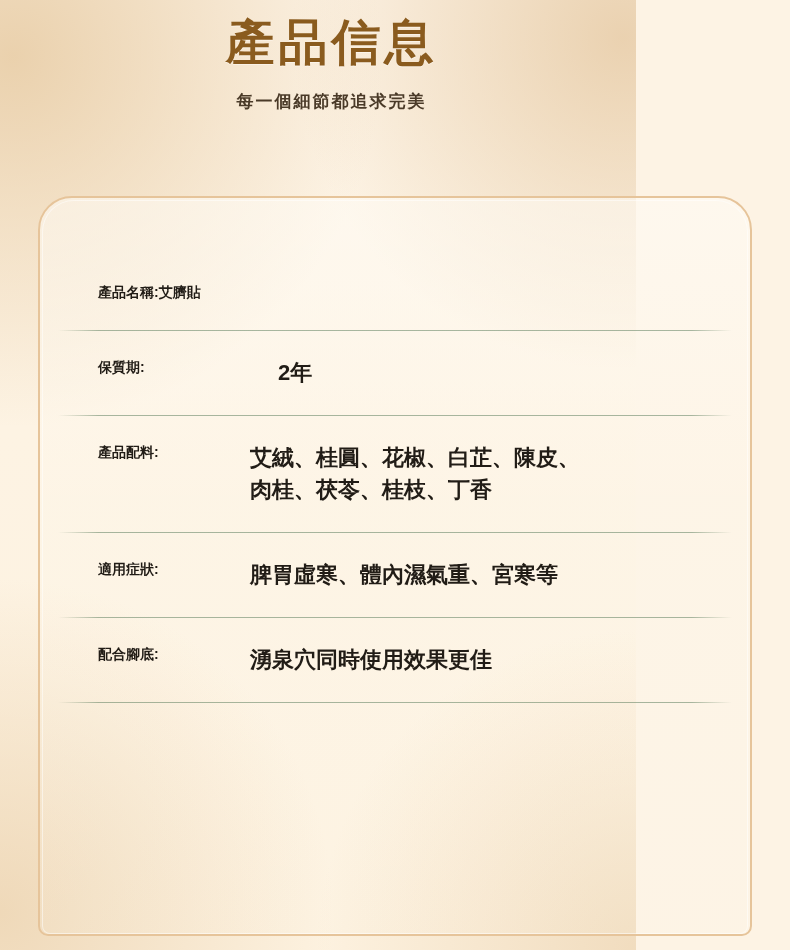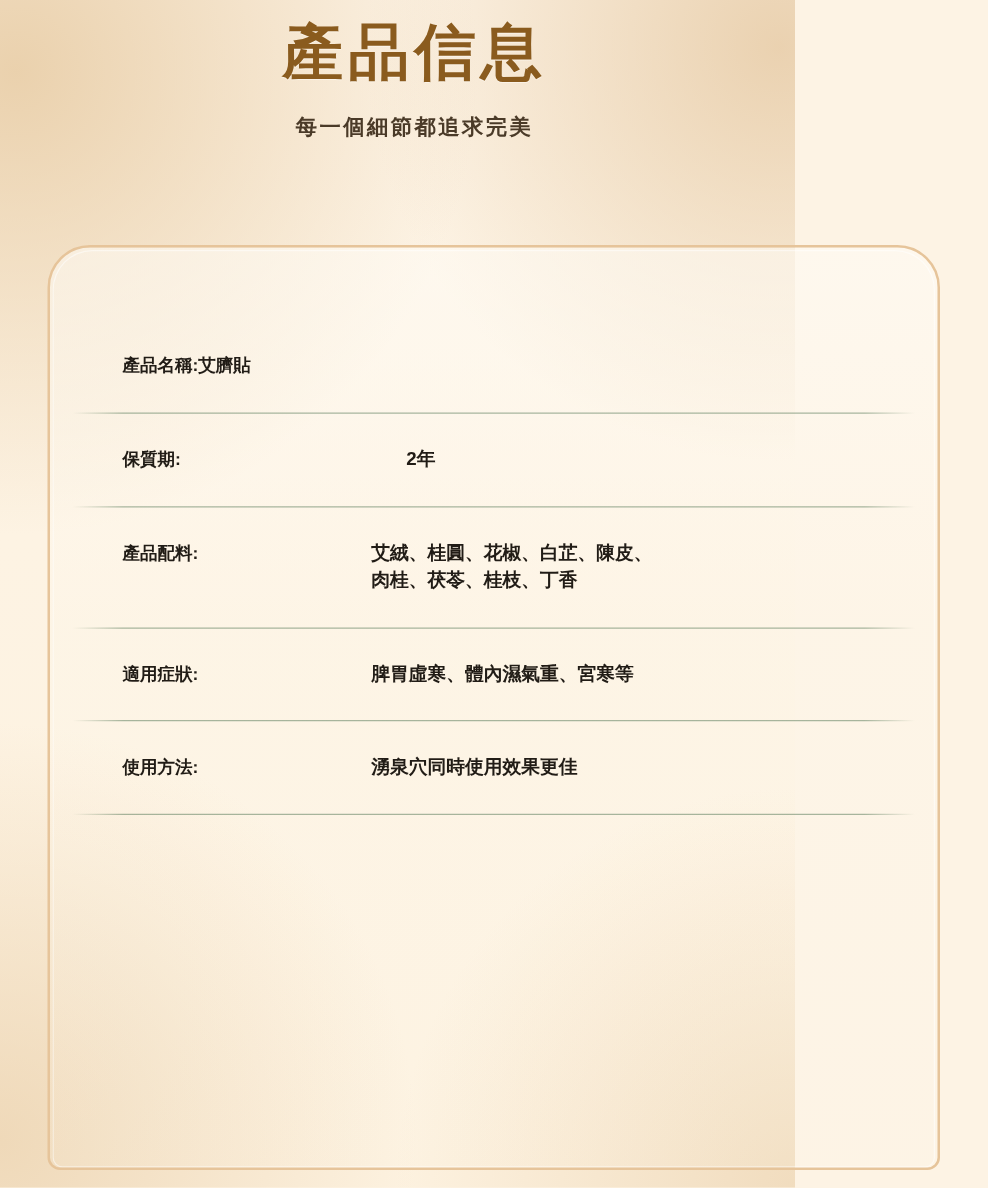--- a/index.html
+++ b/index.html
@@ -85,21 +85,21 @@
     background: linear-gradient(90deg, rgba(122,150,120,0.0) 0%, rgba(96,128,96,0.55) 6%, rgba(96,128,96,0.55) 94%, rgba(122,150,120,0.0) 100%);
   }
   .label {
     font-size: 14px;
     font-weight: bold;
     color: #211c16;
     white-space: nowrap;
     line-height: 1.45;
   }
   .value {
-    font-size: 15px;
+    font-size: 22px;
     font-weight: bold;
     color: #211c16;
     line-height: 1.45;
   }
   
   .row-top {
     justify-content: flex-start;
     padding-top: 26px;
     padding-bottom: 28px;
   }
@@ -107,21 +107,20 @@
     margin-left: 36px;
     white-space: nowrap;
   }
   .row-top .cell-b {
     margin-left: 110px;
     white-space: nowrap;
   }
   .row-std {
     padding-top: 26px;
     padding-bottom: 26px;
-    gap: 47px;
   }
   .row-std .label {
     margin-left: 36px;
     width: 120px;
     flex: 0 0 auto;
   }
   .row-std .value {
     margin-left: 32px;
   }
   .row-shelf .value {
@@ -173,21 +172,21 @@
 
       <div class="row row-std">
         <div class="label">適用症狀:</div>
         <div class="value">
           <span>脾胃虛寒、體內濕氣重、宮寒等</span>
         </div>
       </div>
       <div class="rule"></div>
 
       <div class="row row-std">
-        <div class="label">使用方法:</div>
+        <div class="label">配合腳底:</div>
         <div class="value">
           <span class="line2">湧泉穴同時使用效果更佳</span>
         </div>
       </div>
       <div class="rule"></div>
 
       <div class="spacer-bottom"></div>
     </div>
   </div>
 

